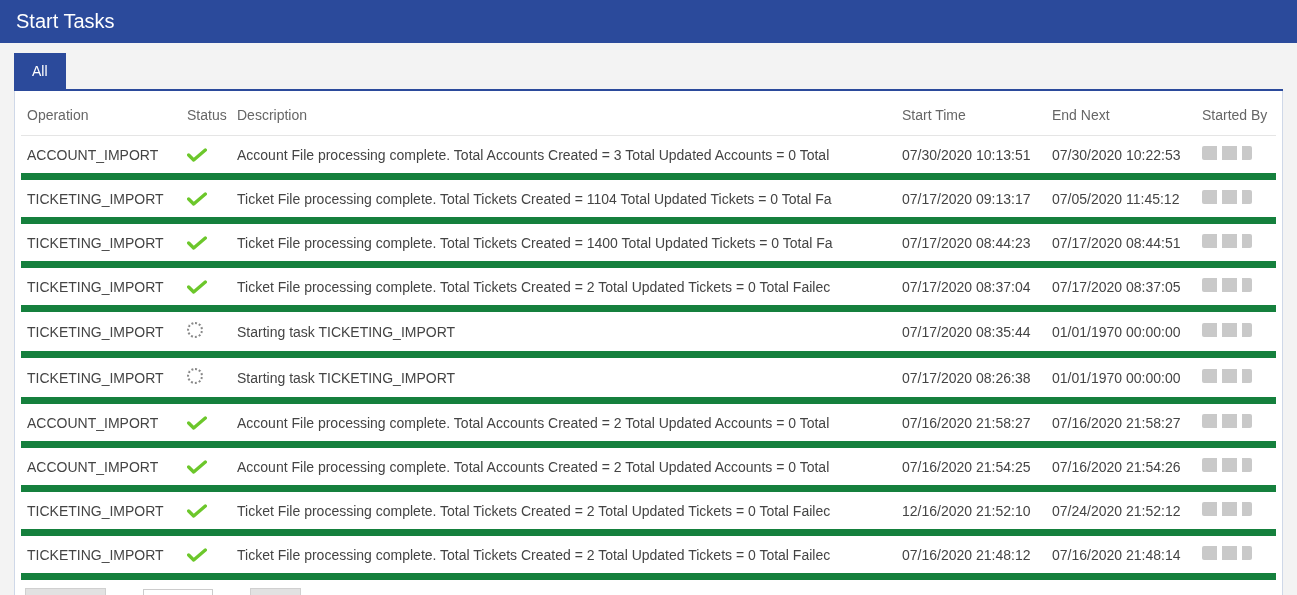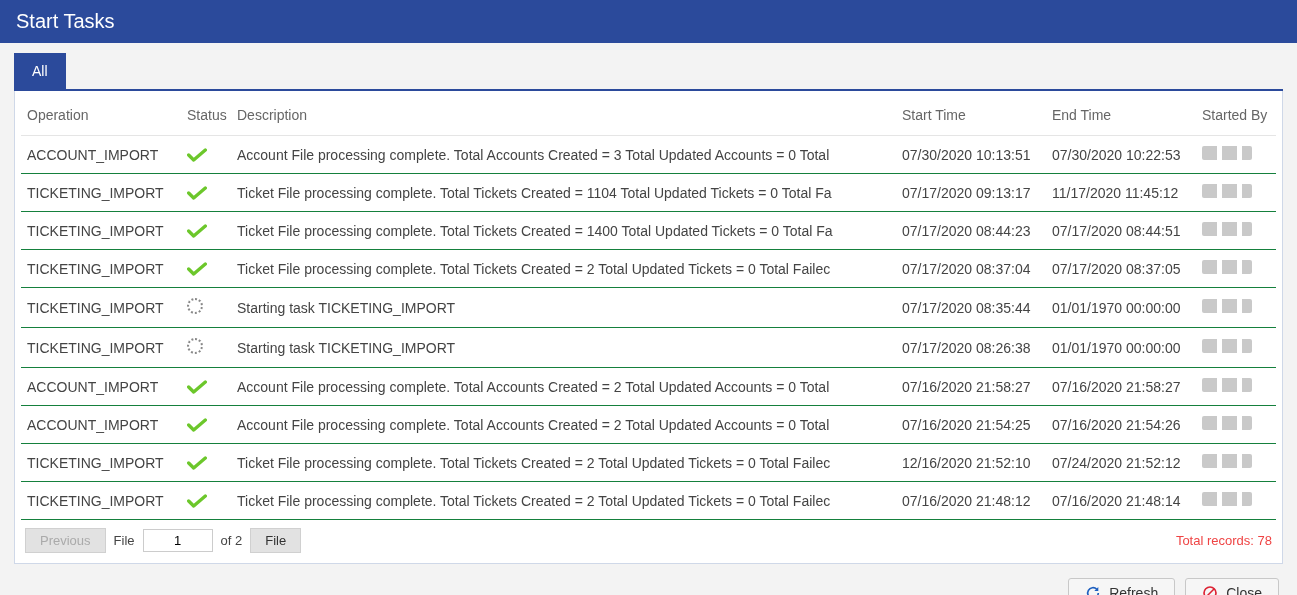--- a/index.html
+++ b/index.html
@@ -57,21 +57,21 @@
     text-align: left;
     font-weight: 400;
     color: #666;
     padding: 10px 6px 12px 6px;
     border-bottom: 1px solid #e5e5e5;
     font-size: 14px;
     white-space: nowrap;
   }
   table.tasks tbody td {
     padding: 10px 6px;
-    border-bottom: 1px solid #15803d;
+    border-bottom: 7px solid #15803d;
     font-size: 14px;
     color: #444;
     white-space: nowrap;
     overflow: hidden;
     text-overflow: clip;
     vertical-align: middle;
   }
   .col-op { width: 160px; }
   .col-status { width: 50px; }
   .col-desc { width: auto; }
@@ -165,21 +165,21 @@
             <col class="col-start">
             <col class="col-end">
             <col class="col-by">
         </colgroup>
         <thead>
           <tr>
             <th>Operation</th>
             <th>Status</th>
             <th>Description</th>
             <th>Start Time</th>
-            <th>End Time</th>
+            <th>End Next</th>
             <th>Started By</th>
           </tr>
         </thead>
         <tbody id="tasks-body">
         <tr>
               <td>ACCOUNT_IMPORT</td>
               <td><span class="check-icon"><svg viewBox="0 0 24 16">
                     <path d="M2 8 L8 14 L22 2" fill="none" stroke="#6cc72b" stroke-width="4" stroke-linecap="round" stroke-linejoin="round"></path>
                   </svg></span></td>
               <td>Account File processing complete. Total Accounts Created = 3 Total Updated Accounts = 0 Total</td>
@@ -187,21 +187,21 @@
               <td>07/30/2020 10:22:53</td>
               <td><span class="redacted"></span></td>
             </tr>
             <tr>
               <td>TICKETING_IMPORT</td>
               <td><span class="check-icon"><svg viewBox="0 0 24 16">
                     <path d="M2 8 L8 14 L22 2" fill="none" stroke="#6cc72b" stroke-width="4" stroke-linecap="round" stroke-linejoin="round"></path>
                   </svg></span></td>
               <td>Ticket File processing complete. Total Tickets Created = 1104 Total Updated Tickets = 0 Total Fa</td>
               <td>07/17/2020 09:13:17</td>
-              <td>11/17/2020 11:45:12</td>
+              <td>07/05/2020 11:45:12</td>
               <td><span class="redacted"></span></td>
             </tr>
             <tr>
               <td>TICKETING_IMPORT</td>
               <td><span class="check-icon"><svg viewBox="0 0 24 16">
                     <path d="M2 8 L8 14 L22 2" fill="none" stroke="#6cc72b" stroke-width="4" stroke-linecap="round" stroke-linejoin="round"></path>
                   </svg></span></td>
               <td>Ticket File processing complete. Total Tickets Created = 1400 Total Updated Tickets = 0 Total Fa</td>
               <td>07/17/2020 08:44:23</td>
               <td>07/17/2020 08:44:51</td>

